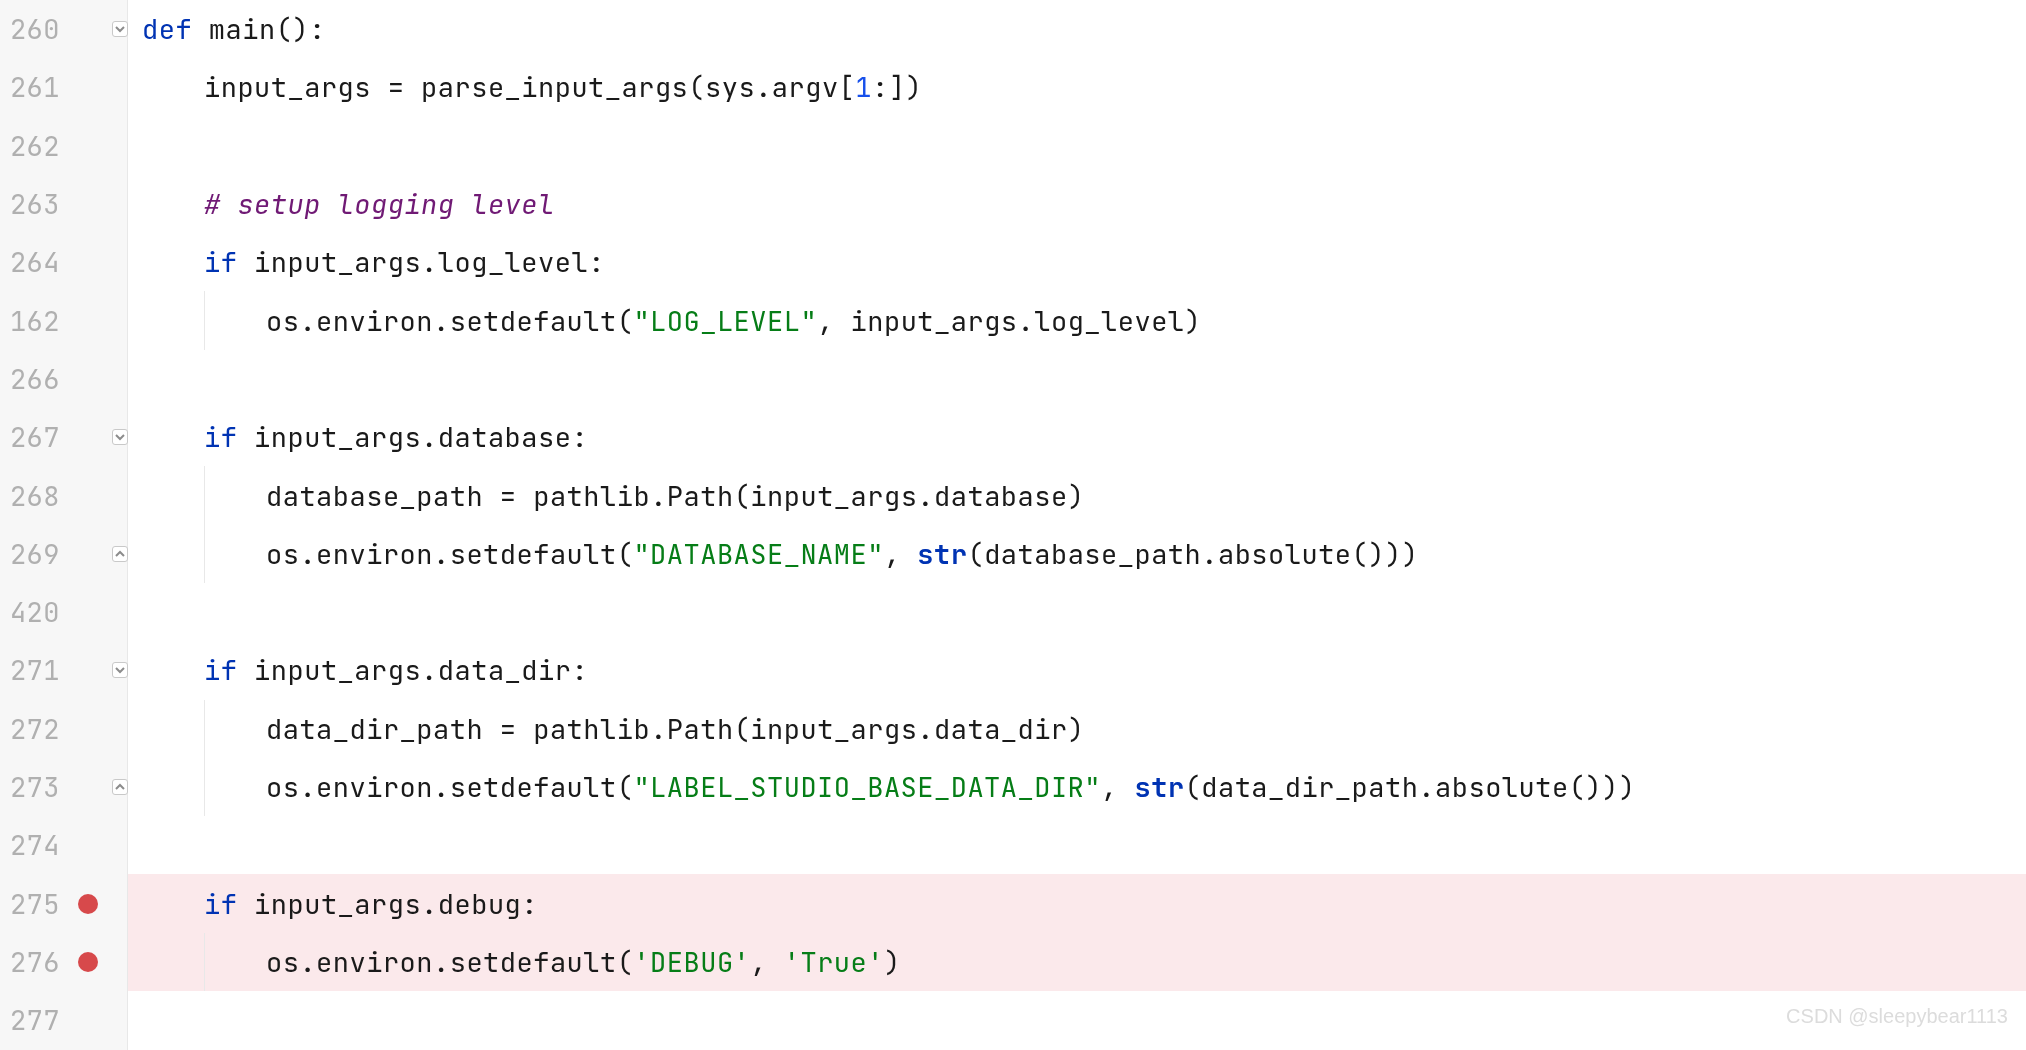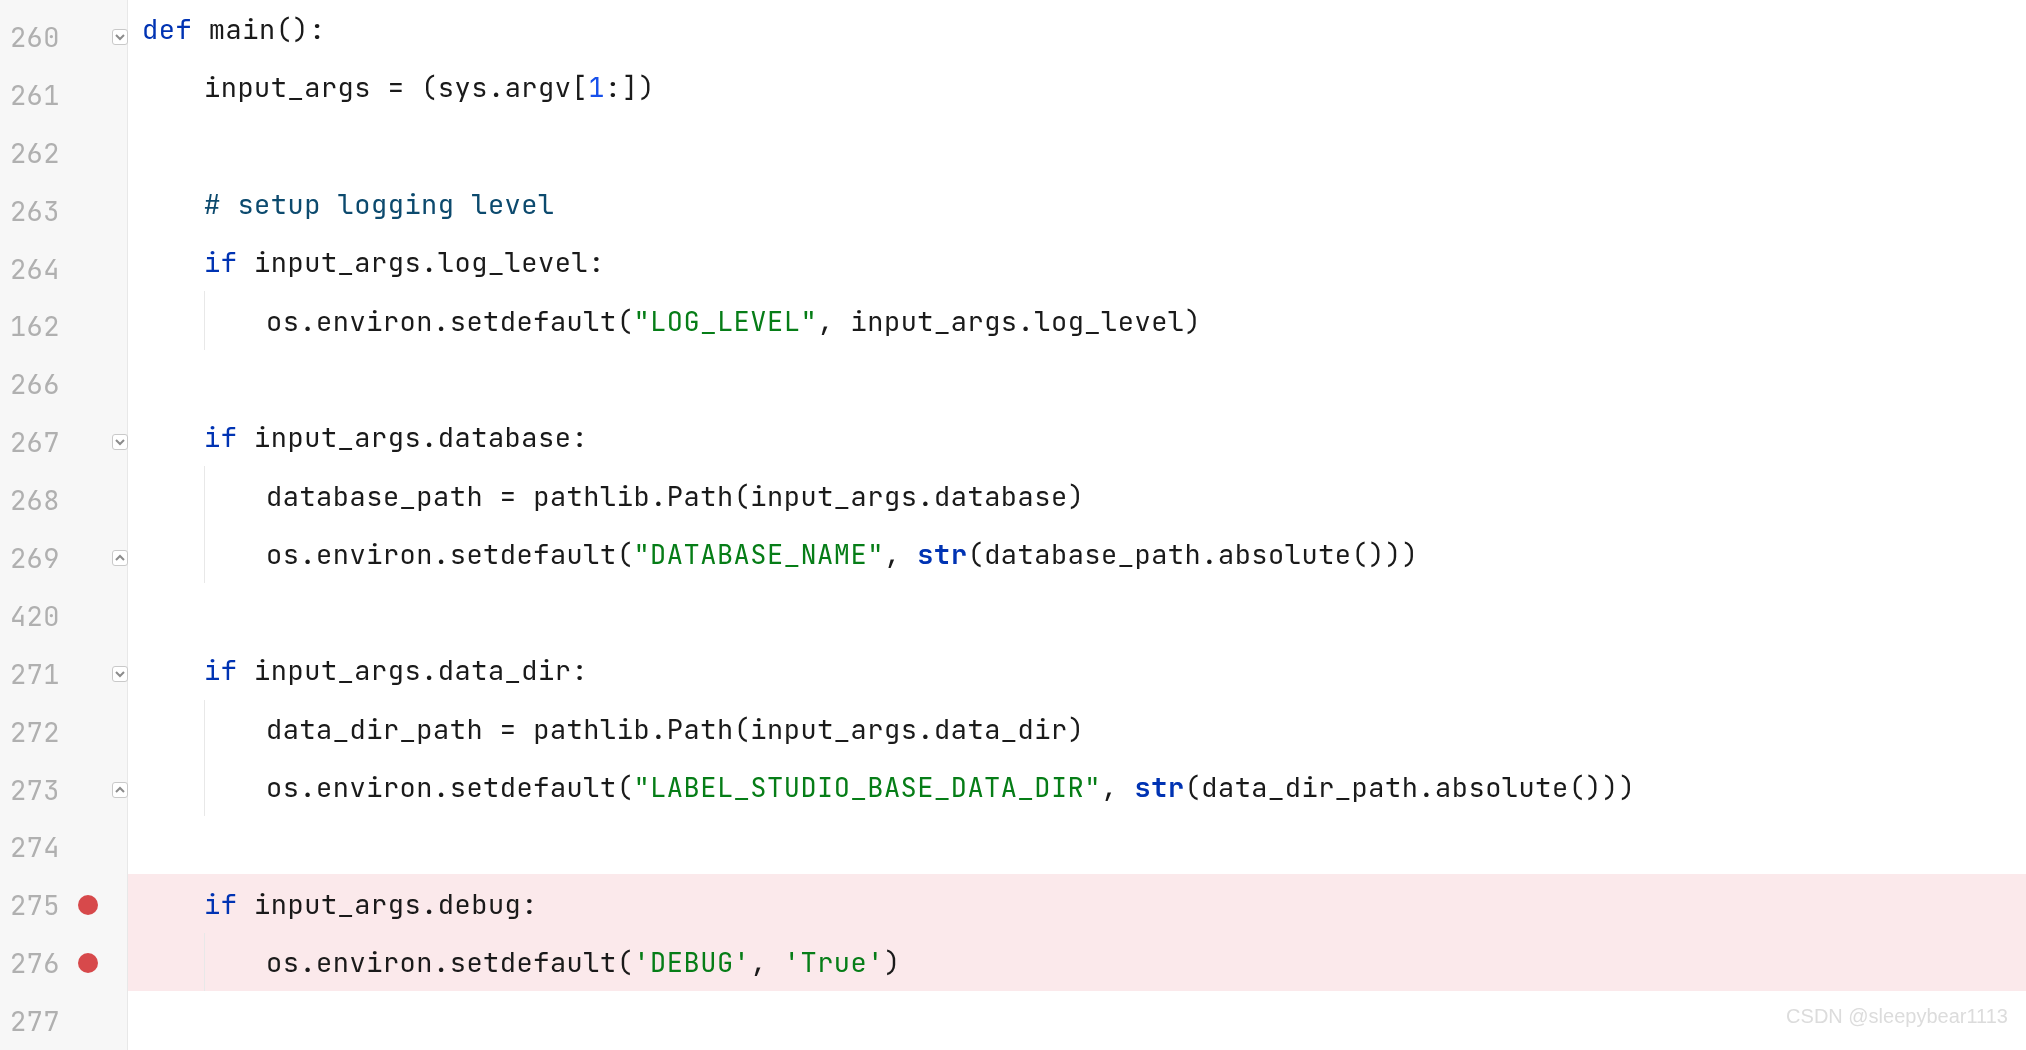--- a/index.html
+++ b/index.html
@@ -16,21 +16,21 @@
     width: 100%;
     height: 100%;
     letter-spacing: 0.5px;
   }
   .gutter {
     width: 128px;
     background: #f7f7f7;
     border-right: 1px solid #e8e8e8;
     display: flex;
     flex-direction: column;
-    padding-top: 8px;
+    padding-top: 0;
     position: relative;
   }
   .gutter-row {
     height: 58.3px;
     display: flex;
     align-items: center;
     position: relative;
   }
   .lineno {
     width: 70px;
@@ -89,21 +89,21 @@
     position: absolute;
     top: 0;
   }
   
   .kw { color: #0033b3; }
   .fn { color: #1a1a1a; }
   .ident { color: #1a1a1a; }
   .str { color: #067d17; }
   .num { color: #1750eb; }
   .builtin { color: #0033b3; font-weight: bold; }
-  .cmt { color: #0c4a6e; }
+  .cmt { color: #701a75; font-style: italic; }
   .punc { color: #1a1a1a; }
   .watermark {
     position: absolute;
     right: 18px;
     bottom: 22px;
     font-size: 20px;
     color: #dcdcdc;
     letter-spacing: 0;
     font-family: Arial, sans-serif;
   }
@@ -190,21 +190,21 @@
       <div class="gutter-row">
         <span class="lineno">276</span>
         <span class="breakpoint"></span>
       </div>
       <div class="gutter-row">
         <span class="lineno">277</span>
       </div>
     </div>
   <div class="code" id="code">
     <div class="line"><span style="display: inline-block; width: 0px;"></span><span class="kw">def</span><span class="punc"> </span><span class="fn">main</span><span class="punc">():</span></div>
-      <div class="line"><span style="display: inline-block; width: 62px;"></span><span class="ident">input_args </span><span class="punc">= </span><span class="punc">(</span><span class="ident">sys</span><span class="punc">.</span><span class="ident">argv</span><span class="punc">[</span><span class="num">1</span><span class="punc">:])</span></div>
+      <div class="line"><span style="display: inline-block; width: 62px;"></span><span class="ident">input_args </span><span class="punc">= </span><span class="ident">parse_input_args</span><span class="punc">(</span><span class="ident">sys</span><span class="punc">.</span><span class="ident">argv</span><span class="punc">[</span><span class="num">1</span><span class="punc">:])</span></div>
       <div class="line"><span style="display: inline-block; width: 0px;"></span></div>
       <div class="line"><span style="display: inline-block; width: 62px;"></span><span class="cmt"># setup logging level</span></div>
       <div class="line"><span style="display: inline-block; width: 62px;"></span><span class="kw">if</span><span class="punc"> </span><span class="ident">input_args</span><span class="punc">.</span><span class="ident">log_level</span><span class="punc">:</span></div>
       <div class="line"><span class="indent-guide" style="left: 76px;"></span><span style="display: inline-block; width: 124px;"></span><span class="ident">os</span><span class="punc">.</span><span class="ident">environ</span><span class="punc">.</span><span class="ident">setdefault</span><span class="punc">(</span><span class="str">"LOG_LEVEL"</span><span class="punc">, </span><span class="ident">input_args</span><span class="punc">.</span><span class="ident">log_level</span><span class="punc">)</span></div>
       <div class="line"><span style="display: inline-block; width: 0px;"></span></div>
       <div class="line"><span style="display: inline-block; width: 62px;"></span><span class="kw">if</span><span class="punc"> </span><span class="ident">input_args</span><span class="punc">.</span><span class="ident">database</span><span class="punc">:</span></div>
       <div class="line"><span class="indent-guide" style="left: 76px;"></span><span style="display: inline-block; width: 124px;"></span><span class="ident">database_path </span><span class="punc">= </span><span class="ident">pathlib</span><span class="punc">.</span><span class="ident">Path</span><span class="punc">(</span><span class="ident">input_args</span><span class="punc">.</span><span class="ident">database</span><span class="punc">)</span></div>
       <div class="line"><span class="indent-guide" style="left: 76px;"></span><span style="display: inline-block; width: 124px;"></span><span class="ident">os</span><span class="punc">.</span><span class="ident">environ</span><span class="punc">.</span><span class="ident">setdefault</span><span class="punc">(</span><span class="str">"DATABASE_NAME"</span><span class="punc">, </span><span class="builtin">str</span><span class="punc">(</span><span class="ident">database_path</span><span class="punc">.</span><span class="ident">absolute</span><span class="punc">()))</span></div>
       <div class="line"><span style="display: inline-block; width: 0px;"></span></div>
       <div class="line"><span style="display: inline-block; width: 62px;"></span><span class="kw">if</span><span class="punc"> </span><span class="ident">input_args</span><span class="punc">.</span><span class="ident">data_dir</span><span class="punc">:</span></div>

